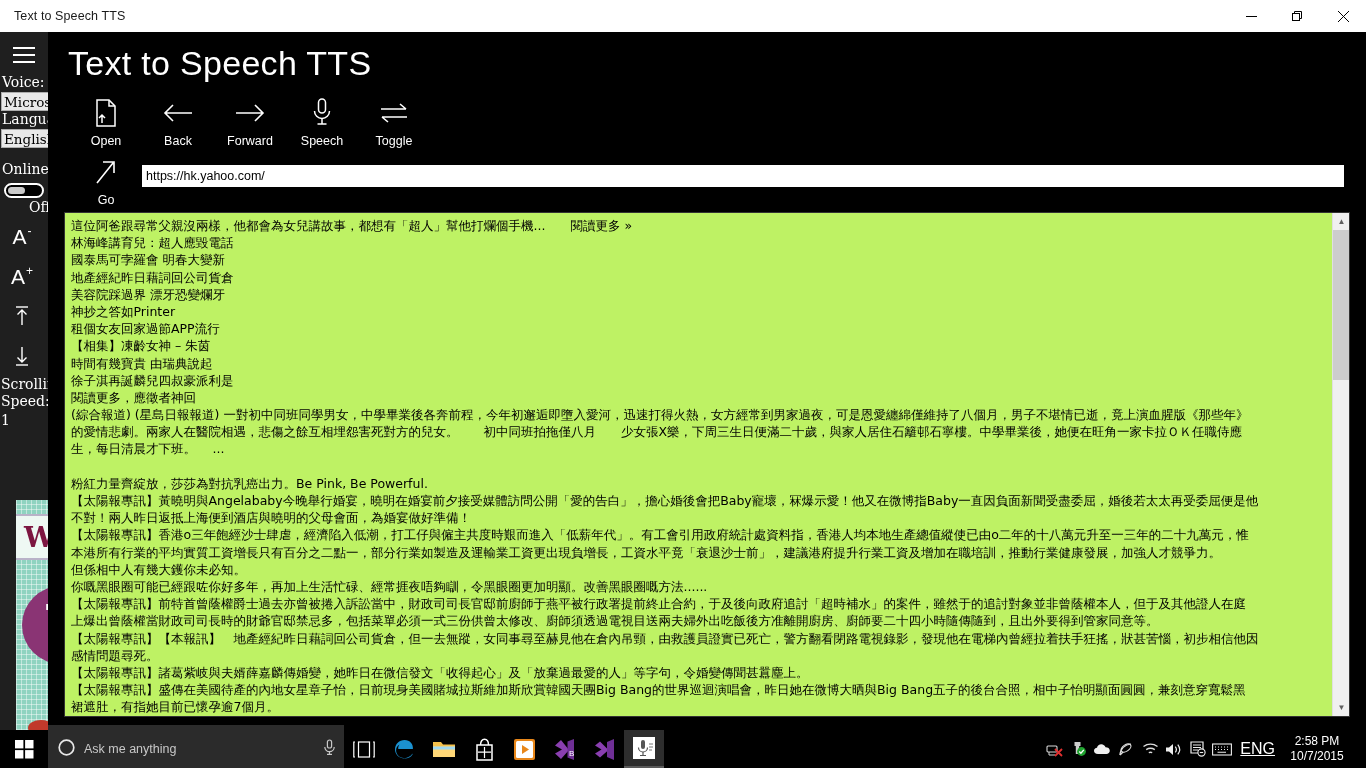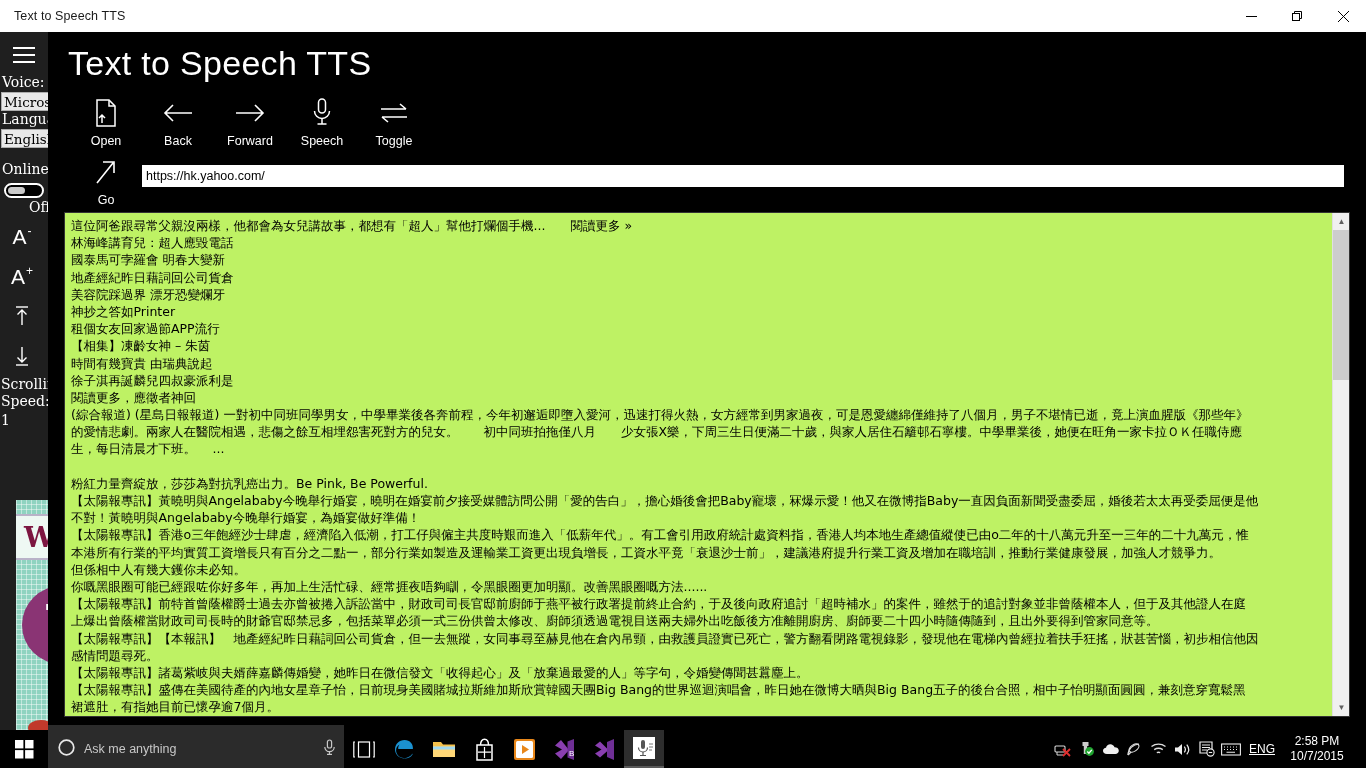--- a/index.html
+++ b/index.html
@@ -236,21 +236,21 @@
     width: 40px; height: 38px; display: flex;
     align-items: center; justify-content: center;
   }
   .tb-icon.active { background: #2d2d2d; border-bottom: 2px solid #5a5a5a; }
   .tray { margin-left: auto; display: flex; align-items: center; height: 38px; }
   .tray-icon {
     width: 24px; height: 38px; display: flex;
     align-items: center; justify-content: center; color: #ffffff;
   }
   .tray-lang {
-    color: #ffffff; font-size: 12px; padding: 0 9px 0 6px; text-decoration: underline;
+    color: #ffffff; font-size: 16px; padding: 0 9px 0 6px; text-decoration: underline;
   }
   .tray-clock {
     color: #ffffff; font-size: 12px; text-align: center;
     line-height: 15px; padding: 0 10px 0 2px; min-width: 74px;
   }
   .tray-edge { width: 8px; height: 38px; }
 </style>
 </head>
 <body>
 
@@ -419,21 +419,21 @@
             <div class="tline">【相集】凍齡女神 – 朱茵</div>
             <div class="tline">時間有幾寶貴 由瑞典說起</div>
             <div class="tline">徐子淇再誕麟兒四叔豪派利是</div>
             <div class="tline">閱讀更多，應徵者神回</div>
             <div class="tline">(綜合報道) (星島日報報道) 一對初中同班同學男女，中學畢業後各奔前程，今年初邂逅即墮入愛河，迅速打得火熱，女方經常到男家過夜，可是恩愛纏綿僅維持了八個月，男子不堪情已逝，竟上演血腥版《那些年》</div>
             <div class="tline">的愛情悲劇。兩家人在醫院相遇，悲傷之餘互相埋怨害死對方的兒女。　　初中同班拍拖僅八月　　少女張X樂，下周三生日便滿二十歲，與家人居住石籬邨石寧樓。中學畢業後，她便在旺角一家卡拉ＯＫ任職侍應</div>
             <div class="tline">生，每日清晨才下班。　 ...</div>
             <div class="tline"></div>
             <div class="tline">粉紅力量齊綻放，莎莎為對抗乳癌出力。Be Pink, Be Powerful.</div>
             <div class="tline">【太陽報專訊】黃曉明與Angelababy今晚舉行婚宴，曉明在婚宴前夕接受媒體訪問公開「愛的告白」，擔心婚後會把Baby寵壞，冧爆示愛！他又在微博指Baby一直因負面新聞受盡委屈，婚後若太太再受委屈便是他</div>
-            <div class="tline">不對！黃曉明與Angelababy今晚舉行婚宴，為婚宴做好準備！</div>
+            <div class="tline">不對！兩人昨日返抵上海便到酒店與曉明的父母會面，為婚宴做好準備！</div>
             <div class="tline">【太陽報專訊】香港o三年飽經沙士肆虐，經濟陷入低潮，打工仔與僱主共度時艱而進入「低薪年代」。有工會引用政府統計處資料指，香港人均本地生產總值縱使已由o二年的十八萬元升至一三年的二十九萬元，惟</div>
             <div class="tline">本港所有行業的平均實質工資增長只有百分之二點一，部分行業如製造及運輸業工資更出現負增長，工資水平竟「衰退沙士前」，建議港府提升行業工資及增加在職培訓，推動行業健康發展，加強人才競爭力。</div>
             <div class="tline">但係相中人有幾大鑊你未必知。</div>
             <div class="tline">你嘅黑眼圈可能已經跟咗你好多年，再加上生活忙碌、經常捱夜唔夠瞓，令黑眼圈更加明顯。改善黑眼圈嘅方法......</div>
             <div class="tline">【太陽報專訊】前特首曾蔭權爵士過去亦曾被捲入訴訟當中，財政司司長官邸前廚師于燕平被行政署提前終止合約，于及後向政府追討「超時補水」的案件，雖然于的追討對象並非曾蔭權本人，但于及其他證人在庭</div>
             <div class="tline">上爆出曾蔭權當財政司司長時的財爺官邸禁忌多，包括菜單必須一式三份供曾太修改、廚師須透過電視目送兩夫婦外出吃飯後方准離開廚房、廚師要二十四小時隨傳隨到，且出外要得到管家同意等。</div>
             <div class="tline">【太陽報專訊】【本報訊】　地產經紀昨日藉詞回公司貨倉，但一去無蹤，女同事尋至赫見他在倉內吊頸，由救護員證實已死亡，警方翻看閉路電視錄影，發現他在電梯內曾經拉着扶手狂搖，狀甚苦惱，初步相信他因</div>
             <div class="tline">感情問題尋死。</div>
             <div class="tline">【太陽報專訊】諸葛紫岐與夫婿薛嘉麟傳婚變，她昨日在微信發文「收得起心」及「放棄過最愛的人」等字句，令婚變傳聞甚囂塵上。</div>
             <div class="tline">【太陽報專訊】盛傳在美國待產的內地女星章子怡，日前現身美國賭城拉斯維加斯欣賞韓國天團Big Bang的世界巡迴演唱會，昨日她在微博大晒與Big Bang五子的後台合照，相中子怡明顯面圓圓，兼刻意穿寬鬆黑</div>

